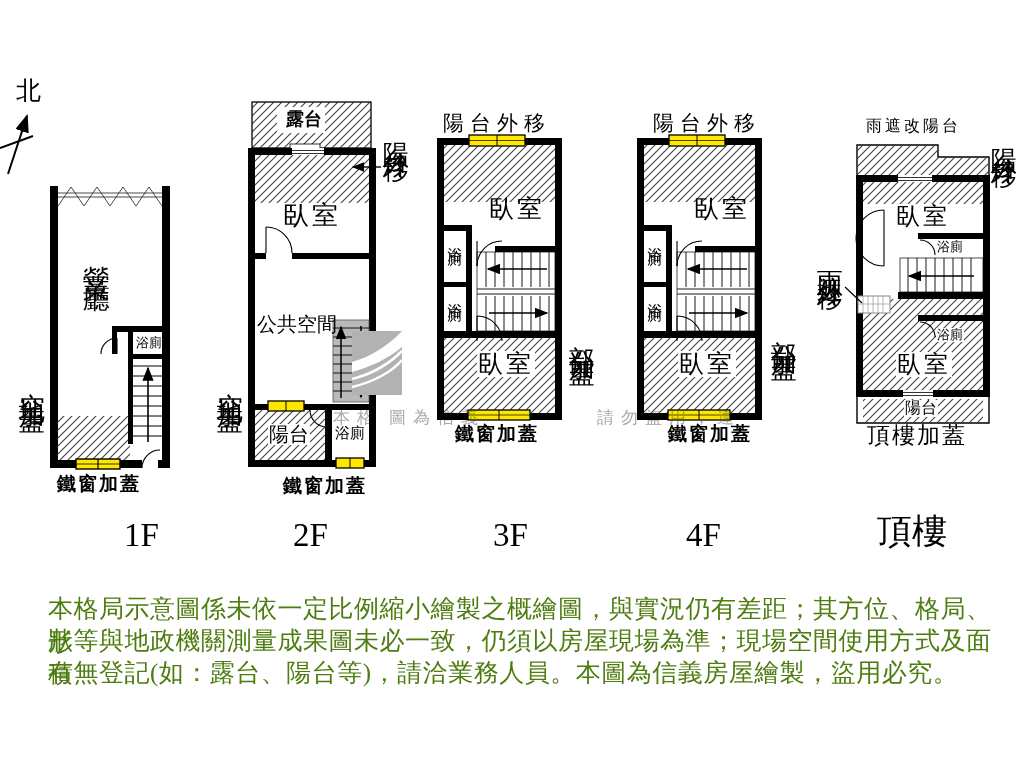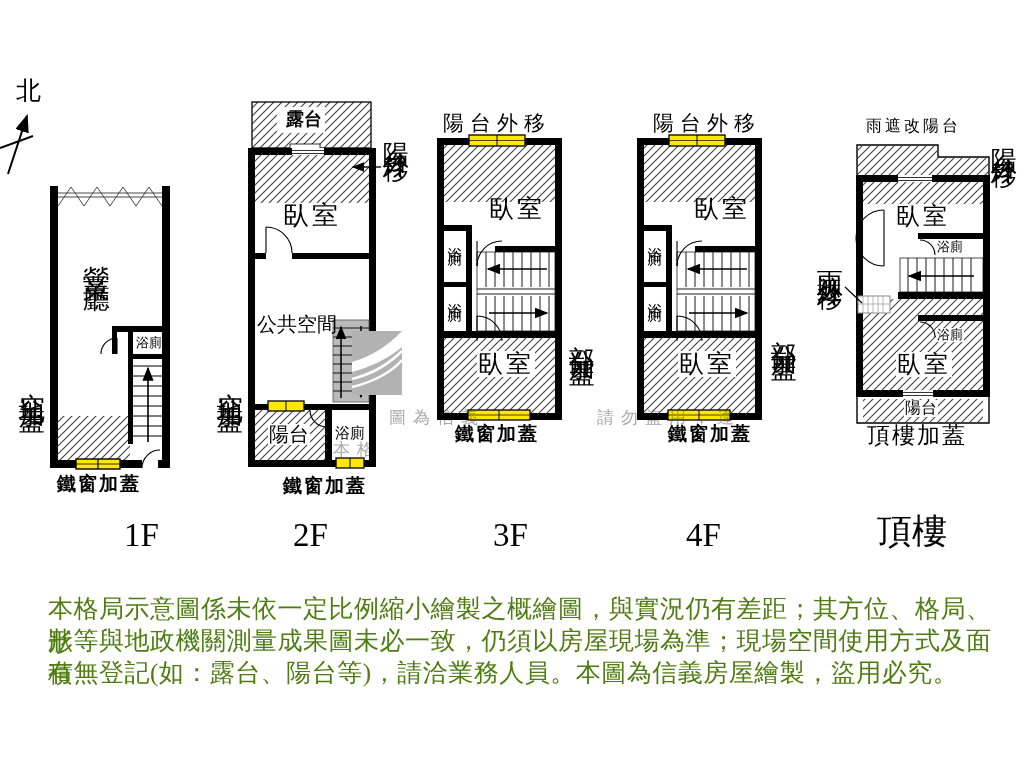--- a/index.html
+++ b/index.html
@@ -301,18 +301,18 @@
 <div class="t wbg" style="left:896px;top:352px;font-size:24px;letter-spacing:3px;">臥室</div>
 <div class="t wbg" style="left:904px;top:400px;font-size:16px;">陽台</div>
 <div class="t" style="left:867px;top:424px;font-size:23px;letter-spacing:2px;">頂樓加蓋</div>
 <div class="t" style="left:877px;top:514px;font-size:35px;">頂樓</div>
 
 <div class="disc" style="top:592px;">本格局示意圖係未依一定比例縮小繪製之概繪圖，與實況仍有差距；其方位、格局、形</div>
 <div class="disc" style="top:624px;">狀等與地政機關測量成果圖未必一致，仍須以房屋現場為準；現場空間使用方式及面積</div>
 <div class="disc" style="top:656px;">有無登記(如：露台、陽台等)，請洽業務人員。本圖為信義房屋繪製，盜用必究。</div>
 
 <div id="wmlayer">
-  <div class="wmfrag" style="left:333px;top:406px;margin-top:32px;">本格</div>
+  <div class="wmfrag" style="left:333px;top:406px;">本格</div>
   <div class="wmfrag" style="left:389px;top:406px;">圖為信義</div>
   <div class="wmfrag" style="left:597px;top:406px;">請勿盜用，違</div>
 </div>
 
 </div>
 
 </body></html>

